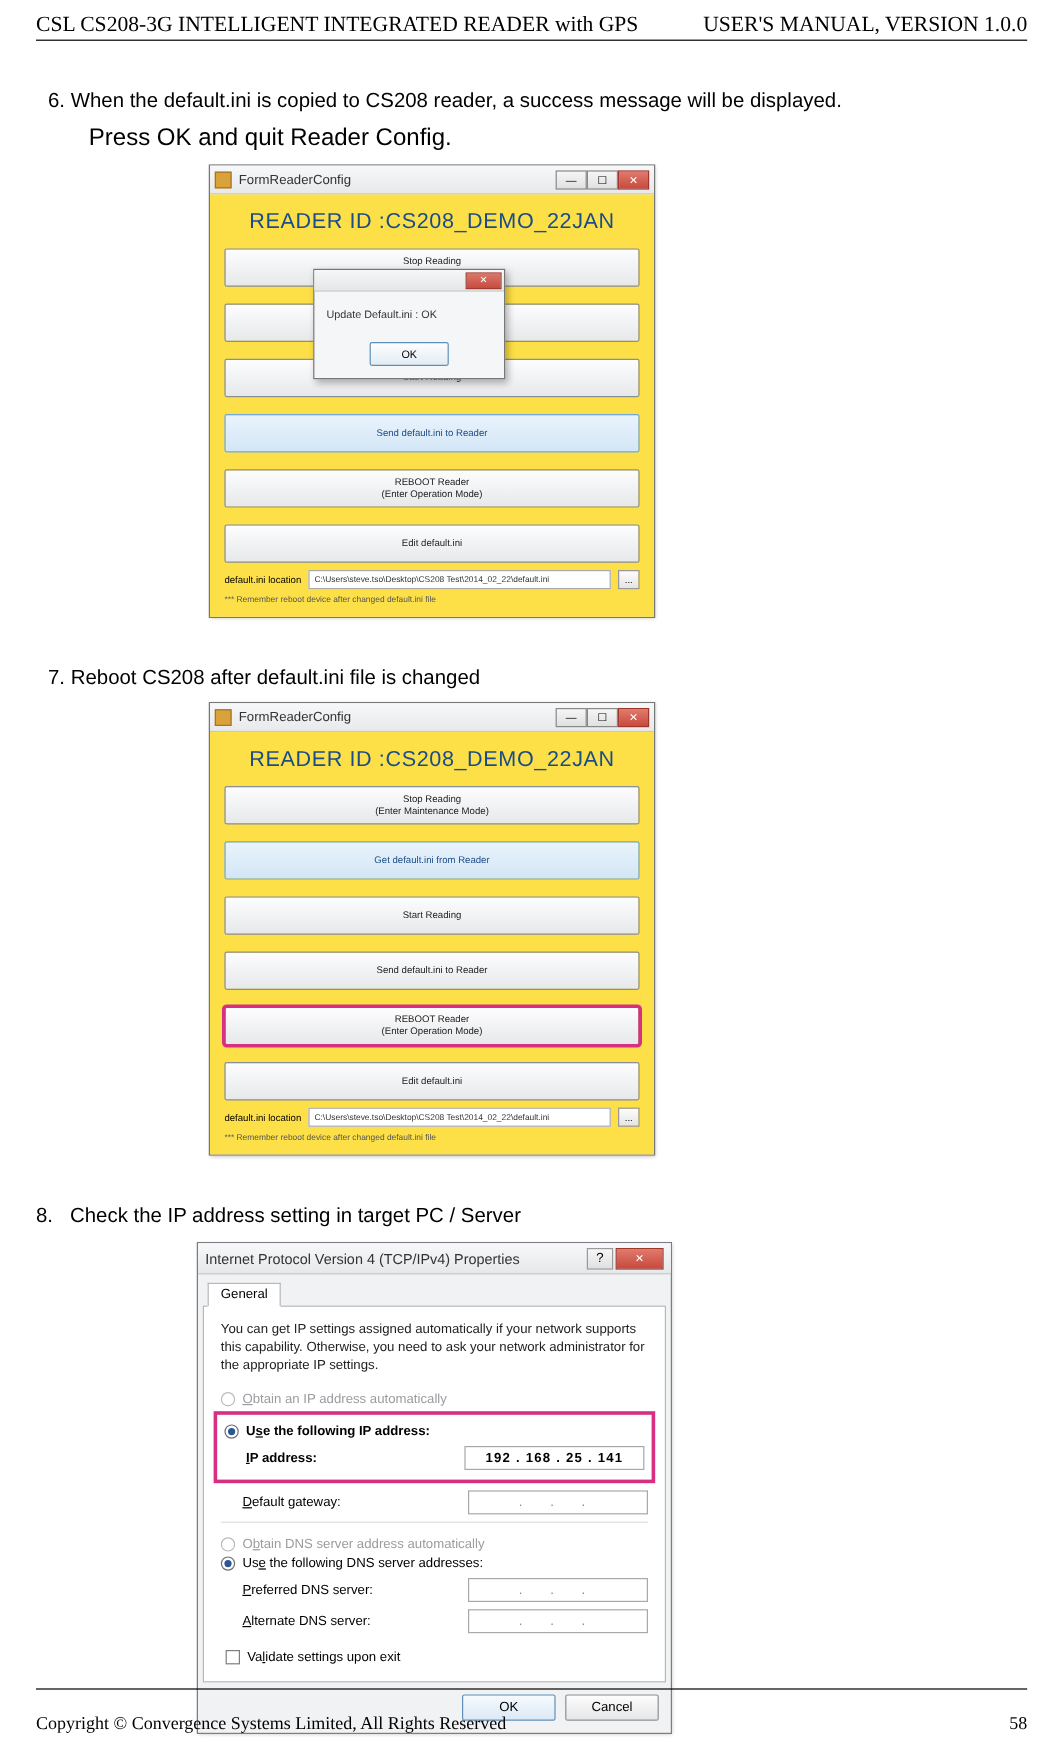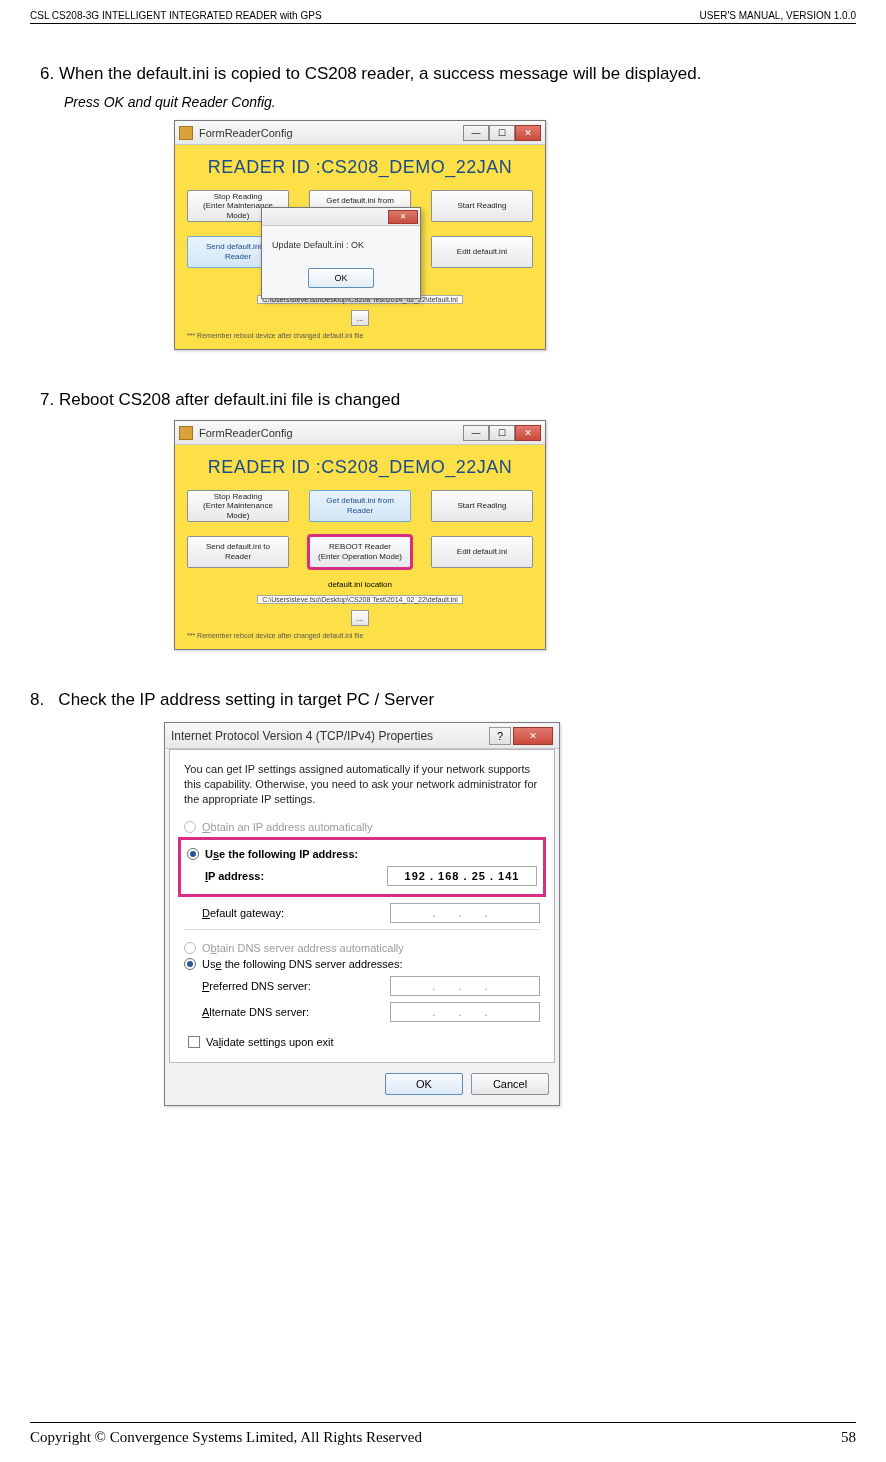--- a/index.html
+++ b/index.html
@@ -8,31 +8,31 @@
       width: 886px;
       height: 1462px;
       background: #fff;
       color: #000;
       position: relative;
       padding: 10px 30px 20px 30px;
     }
     .header-row {
       display: flex;
       justify-content: space-between;
-      font-family: Liberation Sans, sans-serif;
-      font-size: 10px;
+      font-family: Liberation Serif, serif;
+      font-size: 18px;
       border-bottom: 1px solid #000;
       padding-bottom: 2px;
       margin-bottom: 40px;
     }
     .step-list { padding-left: 10px; }
     .step { margin-bottom: 40px; font-size: 17px; }
     .step-num { display: inline; }
     .step-text { display: inline; }
-    .step-sub { margin-left: 24px; margin-top: 10px; font-size: 14px; font-style: italic; }
+    .step-sub { margin-left: 34px; margin-top: 10px; font-size: 20px; }
     .shot-wrap { margin-left: 134px; margin-top: 10px; margin-bottom: 30px; }
     .window {
       width: 372px;
       border: 1px solid #777;
       background: #f4f5f6;
       font-family: "Segoe UI", Tahoma, sans-serif;
       font-size: 10px;
       box-shadow: 1px 1px 3px rgba(0,0,0,0.2);
     }
     .titlebar {
@@ -63,42 +63,42 @@
     .reader-title {
       font-family: Arial, sans-serif;
       font-size: 18px;
       color: #1a4c8a;
       text-align: center;
       margin: 4px 0 12px 0;
       letter-spacing: 0.5px;
     }
     .btn-grid {
       display: grid;
-      grid-template-columns: 1fr 1fr 1fr;
+      grid-template-columns: 1fr;
       gap: 14px 20px;
-      margin-bottom: 12px;
+      margin-bottom: 0;
     }
     .app-btn {
       height: 32px;
       border: 1px solid #8a8f95;
       background: linear-gradient(#fdfdfe,#e6e8ea);
       display: flex;
       flex-direction: column;
       align-items: center;
       justify-content: center;
       font-size: 8px;
       line-height: 1.2;
       color: #222;
       border-radius: 2px;
       text-align: center;
       padding: 2px 4px;
     }
     .app-btn.hov { border-color: #6fa9d8; background: linear-gradient(#e9f3fc,#d3e6f6); color: #1a4c8a; }
     .app-btn.hl { outline: 3px solid #d82f84; outline-offset: -1px; }
-    .path-row { display: flex; align-items: center; gap: 6px; font-size: 8px; margin-top: 6px; flex-direction: column; }
+    .path-row { display: flex; align-items: center; gap: 6px; font-size: 8px; margin-top: 6px; }
     .path-input {
       flex: 1;
       height: 16px;
       border: 1px solid #aaa;
       background: #fff;
       padding: 0 4px;
       font-size: 7px;
       display: flex; align-items: center;
       color: #333;
     }
@@ -241,21 +241,21 @@
     }
     .dlg-btn.primary { border-color:#5f8fb8; background:linear-gradient(#f6fafe,#dce9f5); }
     .footer-row {
       position:absolute;
       bottom: 16px;
       left: 30px; right: 30px;
       display:flex; justify-content:space-between;
       font-family:"Times New Roman", serif;
       font-size: 15px;
       border-top: 1px solid #000;
-      padding-top: 6px;
+      padding-top: 21px;
     }
     .dots { color:#888; letter-spacing: 10px; }
     .underline-char { text-decoration: underline; }
   </style>
 </head>
 <body>
 
 <div class="header-row">
   <span>CSL CS208-3G INTELLIGENT INTEGRATED READER with GPS</span>
   <span>USER'S  MANUAL,  VERSION  1.0.0</span>
@@ -376,20 +376,23 @@
   <div class="step" style="margin-left:-10px;">
     <span class="step-num">8.</span>&nbsp;&nbsp;
     <span class="step-text">Check the IP address setting in target PC / Server</span>
 
     <div class="ipv4-window">
       <div class="ipv4-tb">
         <span class="title">Internet Protocol Version 4 (TCP/IPv4) Properties</span>
         <span class="help">?</span>
         <span class="winbtn close" style="width:40px;height:18px;">✕</span>
       </div>
+      <div class="tab-strip">
+        <span class="tab">General</span>
+      </div>
       <div class="tab-panel">
         <div class="desc">You can get IP settings assigned automatically if your network supports this capability. Otherwise, you need to ask your network administrator for the appropriate IP settings.</div>
 
         <div class="radio-row">
           <span class="radio disabled"></span>
           <span class="lbl-disabled"><span class="underline-char">O</span><span></span>btain an IP address automatically</span>
         </div>
 
         <div class="hlbox">
           <div class="radio-row">

